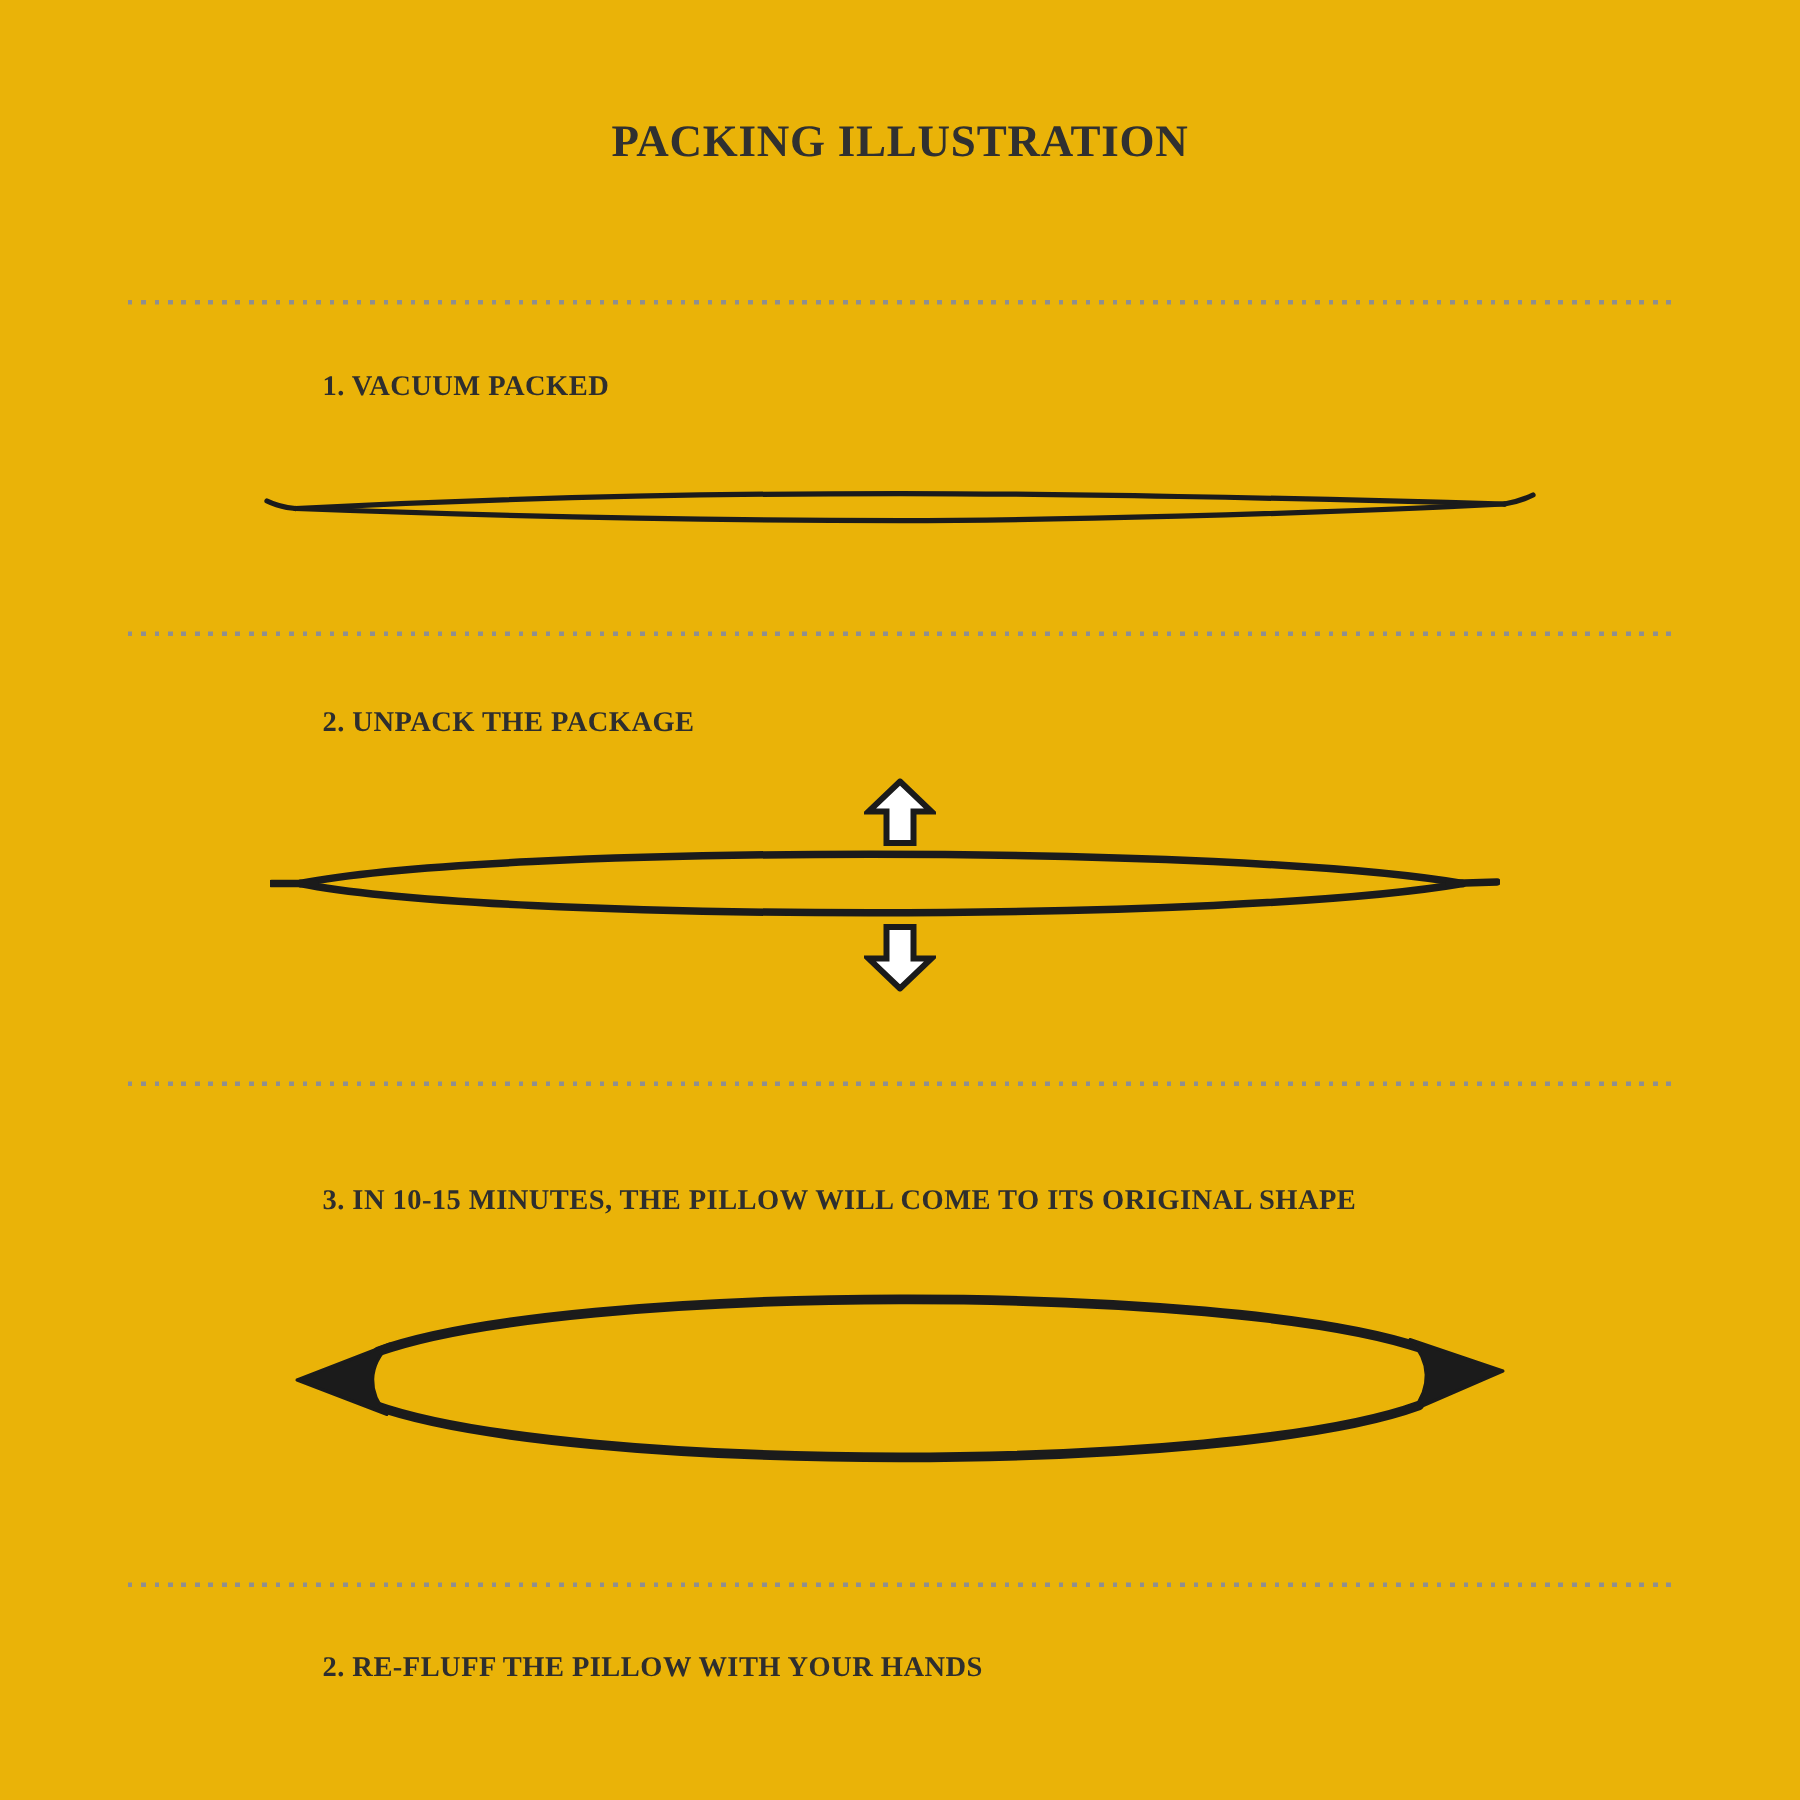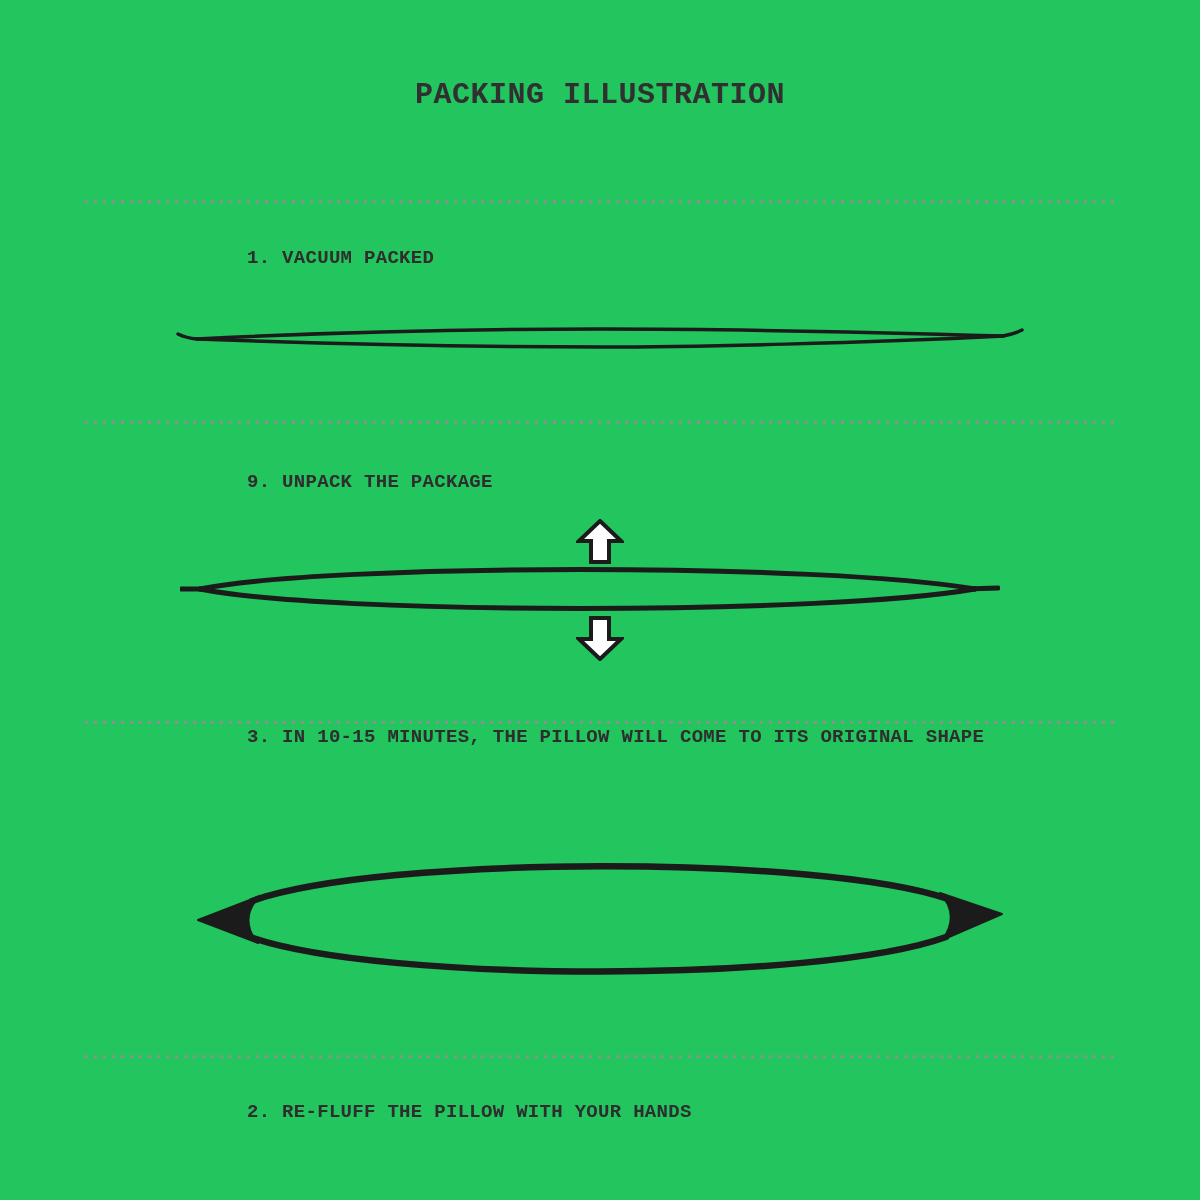--- a/index.html
+++ b/index.html
@@ -1,44 +1,44 @@
 <!DOCTYPE html>
 <html><head>
 <meta charset="utf-8">
 <style>
   html,body{margin:0;padding:0;background:#fff;}
   .canvas{
     position:relative;
     width:1200px;height:1200px;
-    background:#22c55e;
-    font-family:Liberation Mono, monospace;
+    background:#eab308;
+    font-family:Liberation Serif, serif;
     overflow:hidden;
   }
   .title{
     position:absolute;top:78px;left:0;width:1200px;
     text-align:center;
     font-size:30px;font-weight:bold;letter-spacing:.5px;
     color:#303030;
   }
   .rule{
     position:absolute;left:85px;width:1031px;height:3px;
     background:repeating-linear-gradient(to right,#8f8f8f 0 3px,transparent 3px 9px);
   }
   .rule.r1{top:200px;}
   .rule.r2{top:421px;}
   .rule.r3{top:721px;}
   .rule.r4{top:1055px;}
   .step-label{
     position:absolute;left:215px;
     font-size:19px;font-weight:bold;letter-spacing:.3px;
-    color:#2e2e2e;white-space:nowrap;margin-left:32px;
+    color:#2e2e2e;white-space:nowrap;
   }
   .step-label.s1{top:247px;}
   .step-label.s2{top:471px;}
-  .step-label.s3{top:726px;}
+  .step-label.s3{top:790px;}
   .step-label.s4{top:1101px;}
   .shape{position:absolute;}
   .shape.flat{left:175px;top:318px;}
   .shape.lens{left:180px;top:563px;}
   .shape.arrow-up{left:576px;top:519px;}
   .shape.arrow-down{left:576px;top:616px;}
   .shape.pillow{left:190px;top:855px;}
 </style>
 </head>
 <body>
@@ -52,21 +52,21 @@
   <svg class="shape flat" width="850" height="38" viewBox="0 0 850 38">
     <g fill="none" stroke="#1b1b1b" stroke-width="3.5" stroke-linecap="round">
       <path d="M 22,21 C 180,13 330,11 425,11 C 520,11 690,14 828,18"></path>
       <path d="M 22,21 C 180,27 330,29 425,29 C 520,29 690,25 828,18"></path>
       <path d="M 22,21 Q 11,20 3,16"></path>
       <path d="M 828,18 Q 839,16 847,12"></path>
     </g>
   </svg>
 
   <div class="rule r2"></div>
-  <div class="step-label s2">9. UNPACK THE PACKAGE</div>
+  <div class="step-label s2">2. UNPACK THE PACKAGE</div>
   <svg class="shape arrow-up" width="48" height="45" viewBox="0 0 48 45">
     <polygon points="24,2 45,22 33,22 33,43 15,43 15,22 3,22" fill="#ffffff" stroke="#1b1b1b" stroke-width="4" stroke-linejoin="miter"></polygon>
   </svg>
   <svg class="shape lens" width="820" height="52" viewBox="0 0 820 52">
     <g fill="none" stroke="#1b1b1b" stroke-width="5" stroke-linecap="round">
       <path d="M 20,26 C 150,0 645,0 795,26"></path>
       <path d="M 20,26 C 150,52 645,52 795,26"></path>
       <path d="M 1,26 L 30,26"></path>
       <path d="M 786,26 L 818,25"></path>
     </g>

